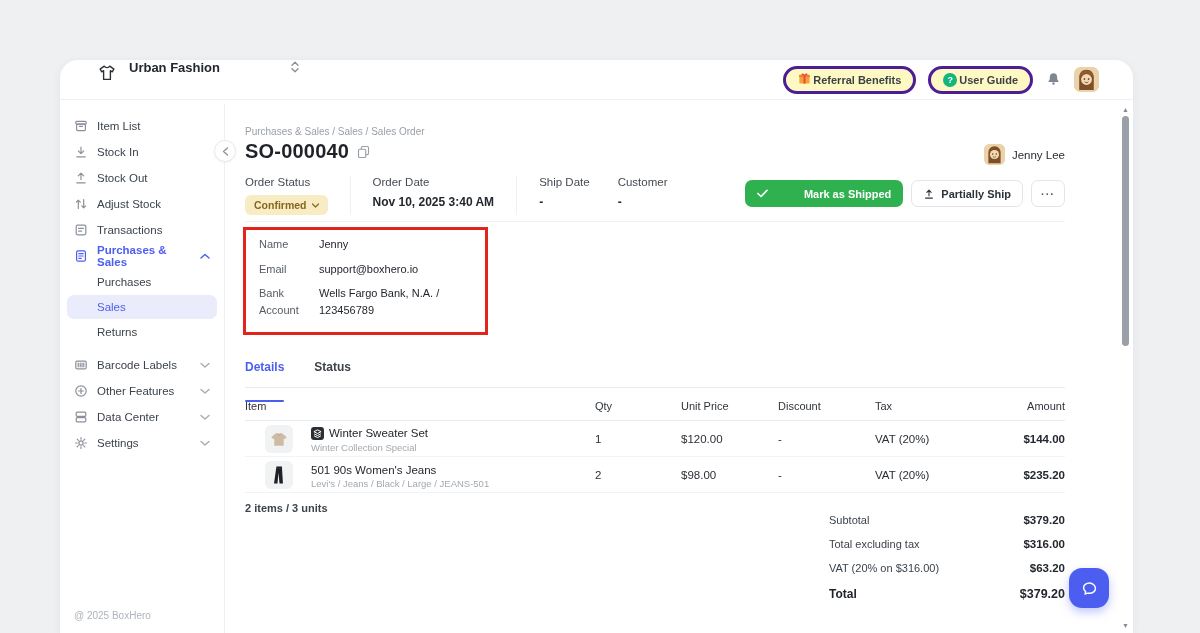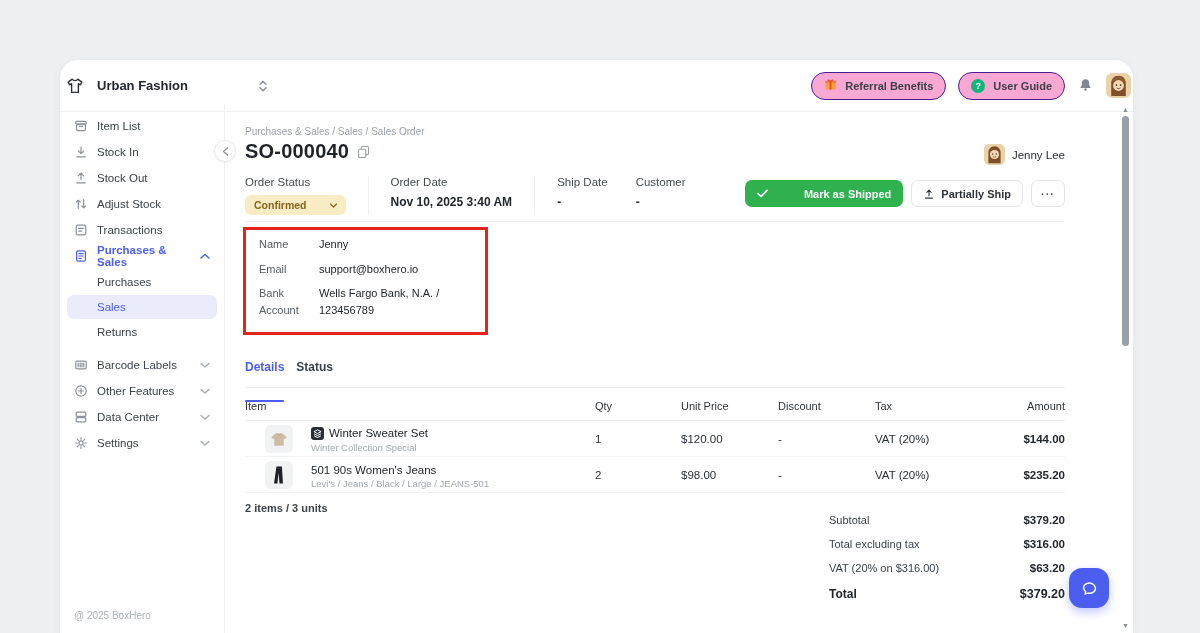--- a/index.html
+++ b/index.html
@@ -9,28 +9,28 @@
     background:#eef0f2;
     position:relative; overflow:hidden;
     color:#22262b;
   }
   .card {
     position:absolute; left:60px; top:60px; width:1073px; height:573px;
     background:#fff; border-radius:18px 18px 0 0;
     box-shadow:0 2px 10px rgba(40,45,60,.06);
   }
   
-  .topbar { position:absolute; left:0; top:0; right:0; height:52px;
-    display:flex; align-items:center; padding:0 2px; border-bottom:1px solid #eef0f2; }
+  .topbar { position:absolute; left:0; top:0; right:0; height:40px;
+    display:flex; padding:0 34px; border-bottom:1px solid #eef0f2; }
   .logo-badge { width:26px; height:26px; display:flex; align-items:center; justify-content:center; }
   .ws-name { font-size:13px; font-weight:bold; margin-left:9px; color:#23272e; }
   .ws-caret { margin-left:70px; display:flex; }
   .topbar-right { margin-left:auto; display:flex; align-items:center; gap:12px; }
-  .pill { display:flex; align-items:center; gap:8px; height:28px; padding:0 12px;
-    border:1px solid #4c1d95; border-radius:999px; background:#f9a8d4; font-size:11px;
+  .pill { display:flex; align-items:center; gap:2px; height:28px; padding:0 12px;
+    border:3px solid #4c1d95; border-radius:999px; background:#fef9c3; font-size:11px;
     font-weight:bold; color:#3c4148; cursor:pointer; }
   .qmark { width:14px; height:14px; border-radius:50%; background:#14b57c; color:#fff;
     font-size:9px; font-weight:bold; display:flex; align-items:center; justify-content:center; }
   .avatar { border-radius:7px; overflow:hidden; background:#e9cba4; flex:none; }
   
   .sidebar { position:absolute; left:0; top:44px; bottom:0; width:165px;
     border-right:1px solid #eef0f2; padding-top:9px; }
   .side-item { height:26px; display:flex; align-items:center; gap:9px; padding:0 14px;
     font-size:11.5px; color:#3c434b; cursor:pointer; }
   .side-item .lbl { flex:1; }
@@ -54,39 +54,39 @@
   .title-row { position:absolute; left:20px; top:36px; display:flex; align-items:center; gap:8px; }
   .order-id { font-size:20px; font-weight:bold; letter-spacing:.2px; color:#1f2329; }
   .copy-btn { display:flex; cursor:pointer; }
   .assignee { position:absolute; right:68px; top:40px; display:flex; align-items:center; gap:7px;
     font-size:11.5px; color:#2a2f36; }
   .meta-row { position:absolute; left:20px; top:72px; display:flex; align-items:stretch; }
   .meta-block { padding-right:22px; }
   .meta-block + .meta-block { border-left:1px solid #eef0f2; padding-left:22px; }
   .meta-label { font-size:11.5px; color:#454b52; margin-bottom:7px; }
   .meta-value { font-size:12px; font-weight:bold; color:#23272e; }
-  .status-badge { display:inline-flex; align-items:center; gap:23px;
+  .status-badge { display:inline-flex; align-items:center; gap:5px;
     background:var(--c-badge-bg,#f8ecc5); color:var(--c-badge-text,#86671c);
     font-size:10.5px; font-weight:bold; padding:4px 9px; border-radius:6px; cursor:pointer; }
   .actions { position:absolute; right:68px; top:76px; display:flex; gap:8px; }
   .btn { display:flex; align-items:center; gap:6px; height:27px; padding:0 11px;
     border-radius:7px; font-size:11px; font-weight:bold; cursor:pointer; border:1px solid transparent; }
   .btn.green { background:var(--c-green,#2fb14f); color:#fff;gap:36px; }
   .btn.ghost { background:#fff; border-color:#e3e5e8; color:#2e333a; }
   .btn.more { padding:0 9px; letter-spacing:1px; color:#565c64; background:#fff; border-color:#e3e5e8; }
   .meta-divider { position:absolute; left:20px; right:68px; top:117px; border-top:1px solid #f1f2f4; }
   
   .annotation { position:absolute; left:18px; top:123px; width:245px; height:108px;
     border:3px solid var(--c-annotation-red,#e2241d); }
   .info-box { position:absolute; left:34px; top:132px; width:215px; }
   .info-row { display:flex; margin-bottom:8px; }
   .info-label { width:60px; font-size:11px; color:#565c64; line-height:1.5; flex:none; }
   .info-value { font-size:11px; color:#23272e; line-height:1.5; align-self:center; }
   
-  .tabs { position:absolute; left:20px; right:68px; top:256px; display:flex; gap:12px;
+  .tabs { position:absolute; left:20px; right:68px; top:256px; display:flex; gap:30px;
     border-bottom:1px solid #e9ebee; height:28px; }
   .tab { font-size:12px; font-weight:bold; color:#3c434b; cursor:pointer; position:relative; }
   .tab.active { color:var(--c-accent,#4c5ef0); }
   .tab.active::after { content:""; position:absolute; left:0; right:0; bottom:-15px; height:2px;
     background:var(--c-accent,#4c5ef0); border-radius:2px; }
   
   .tbl { position:absolute; left:20px; right:68px; top:288px; }
   .tbl-grid { display:grid; grid-template-columns:minmax(0,1fr) 86px 97px 97px 135px 55px;
     align-items:center; }
   .tbl-head { height:29px; border-bottom:1px solid #e9ebee; font-size:11px; color:#30353c; }

